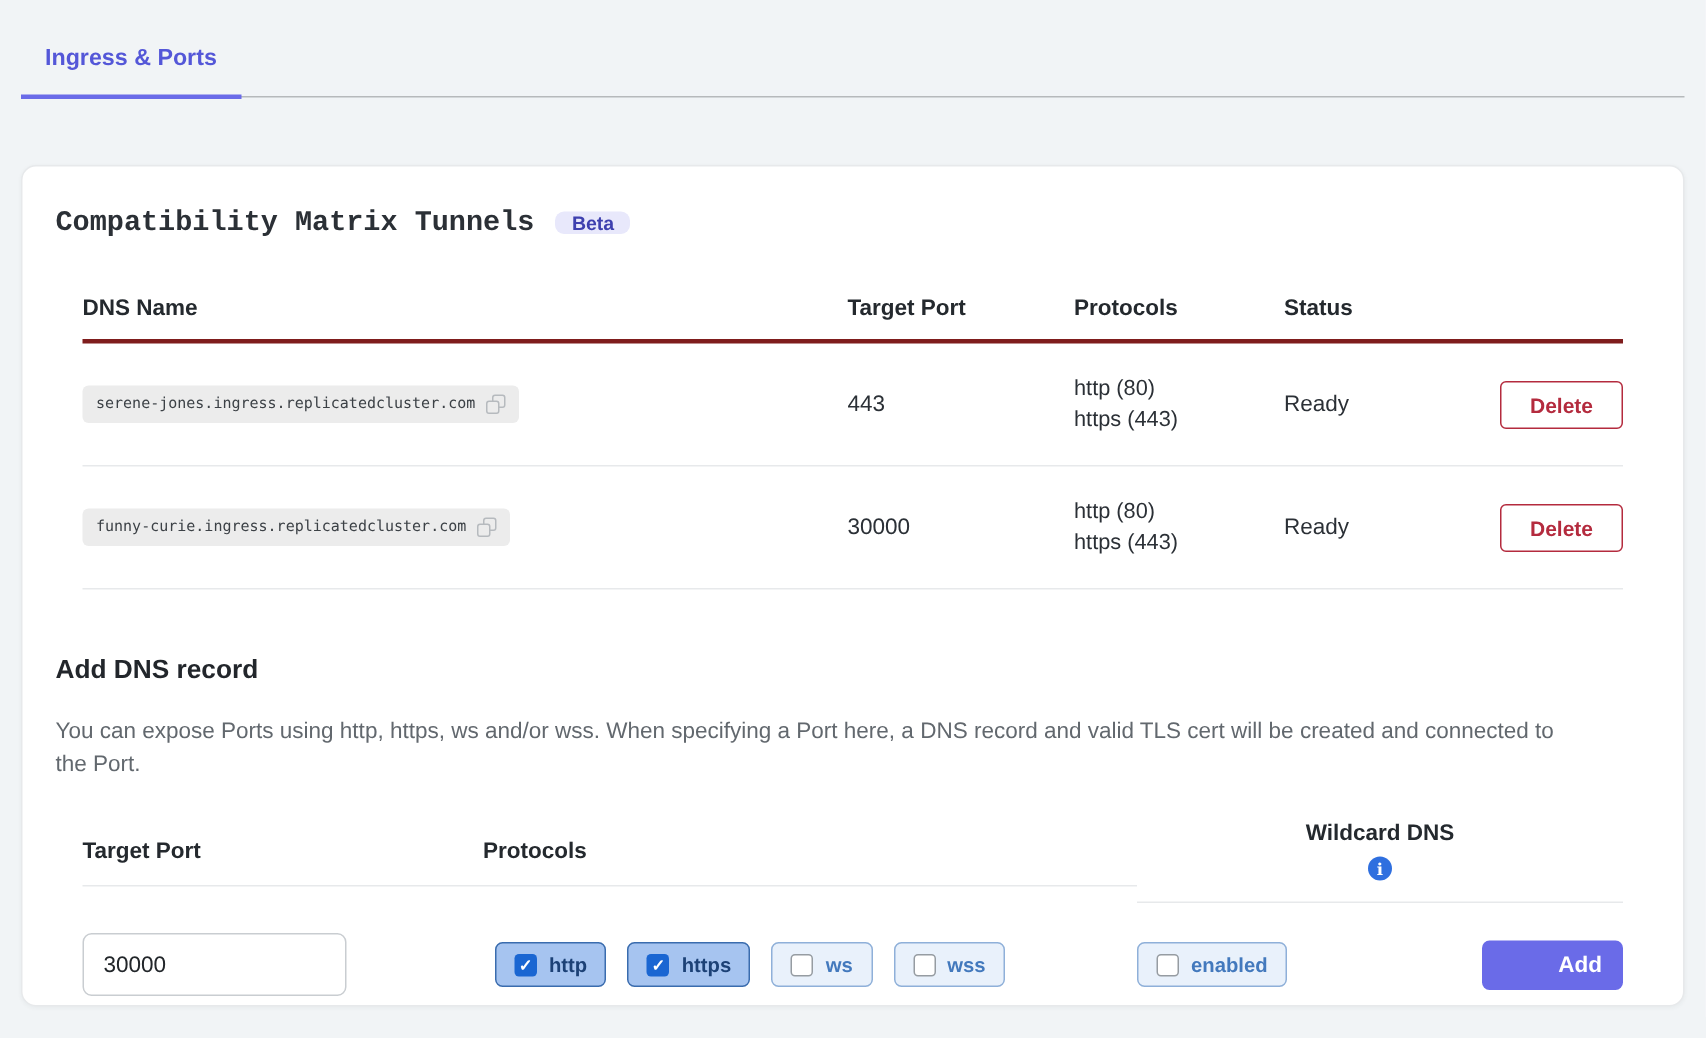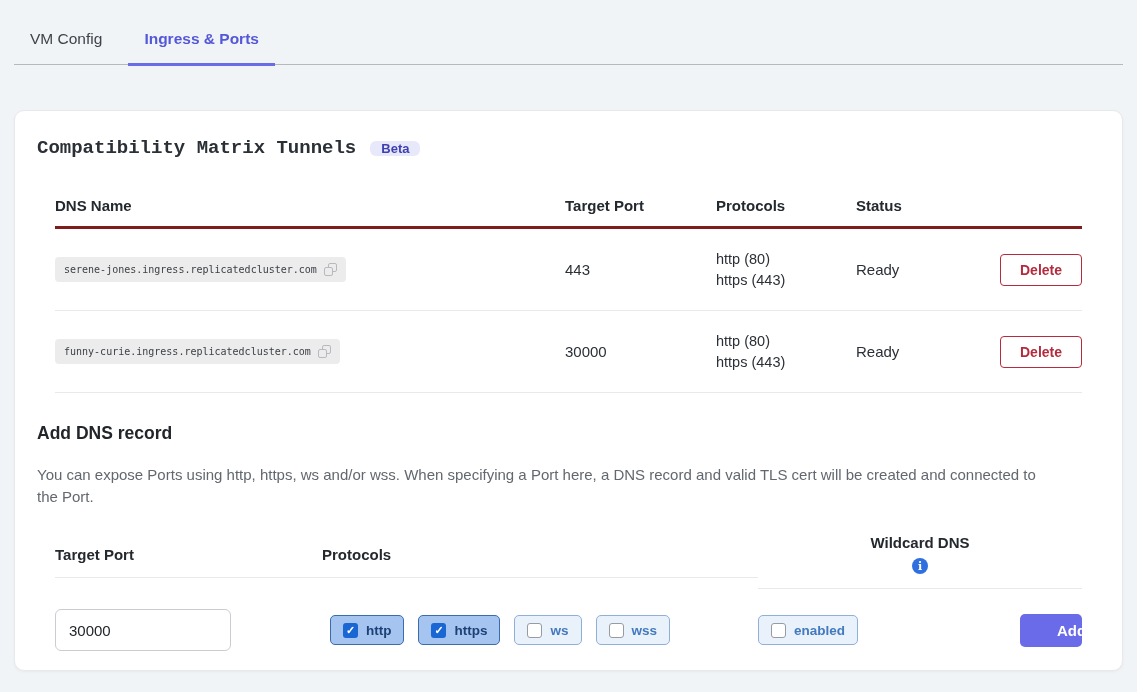--- a/index.html
+++ b/index.html
@@ -62,21 +62,21 @@
     border:1.4px solid #b6babe; border-radius:2px; background:#ececec;
   }
   .protocols-cell { line-height:21px; font-size:14.5px; }
   .action-cell { justify-self:end; }
   .delete-btn {
     width:82px; height:32px; background:#fff; cursor:pointer;
     border:1px solid var(--delete); color:var(--delete);
     font-family:inherit; font-weight:700; font-size:14px; border-radius:4px;
   }
   
-  .add-title { margin-top:30px; font-size:17.5px; font-weight:700; color:#22262b; }
+  .add-title { margin-top:43px; font-size:17.5px; font-weight:700; color:#22262b; }
   .add-desc {
     margin-top:20px; font-size:15px; line-height:22px; color:#62686e;
     max-width:1020px;
   }
   .form-wrap { margin:26px 18px 0; }
   .form-grid { display:grid; grid-template-columns:267px 436px 1fr; align-items:center; }
   .form-head {
     font-weight:700; font-size:15px; color:#24292e;
     padding-bottom:14px; border-bottom:1px solid #e7e9eb;
   }
@@ -105,31 +105,30 @@
     background:var(--chip-unchecked-bg); border-color:var(--chip-unchecked-border);
     color:var(--chip-unchecked-text);
   }
   .chip-box {
     width:15px; height:15px; border-radius:3px;
     display:inline-flex; align-items:center; justify-content:center;
   }
   .chip.checked .chip-box { background:var(--checkbox-blue); color:#fff; font-size:11px; }
   .chip.unchecked .chip-box { background:#fff; border:1.5px solid #969ca2; }
   .add-btn {
-    width:62px; height:33px; background:var(--accent); color:#fff; cursor:pointer;
+    width:94px; height:33px; background:var(--accent); color:#fff; cursor:pointer;
     border:none; border-radius:5px; font-family:inherit; font-weight:700; font-size:15px;padding-left:37px;
   }
 </style>
 </head>
 <body>
 
 <div class="page">
 
   <div class="tabbar">
-    <div class="tab">VM Config</div>
     <div class="tab active">Ingress &amp; Ports</div>
   </div>
 
   <div class="card">
 
     <div class="card-title-row">
       <div class="card-title">Compatibility Matrix Tunnels</div>
       <span class="beta-badge">Beta</span>
     </div>
 

